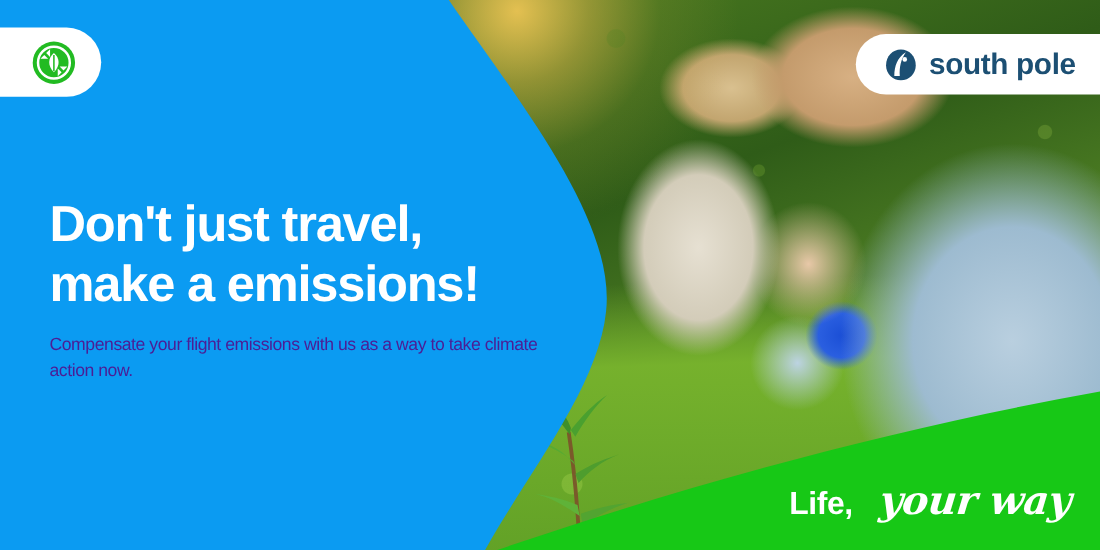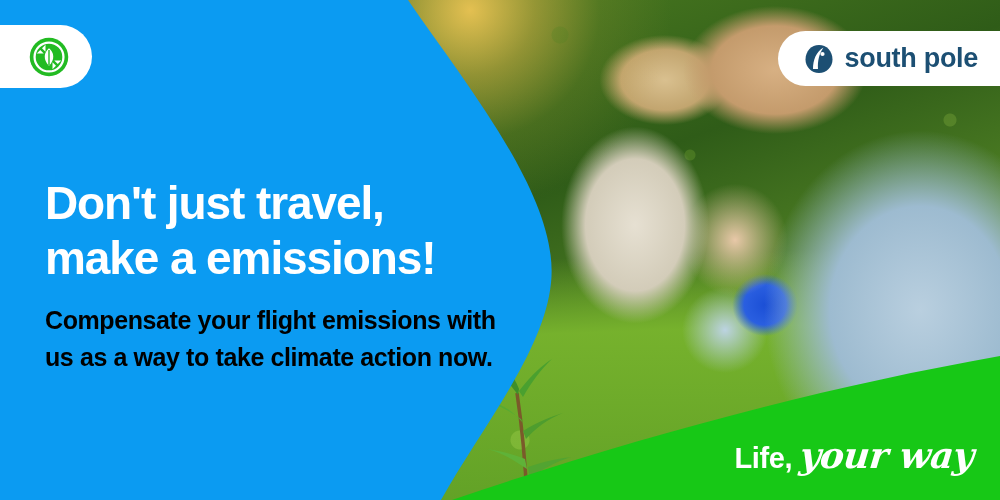--- a/index.html
+++ b/index.html
@@ -124,36 +124,36 @@
   .headline {
     color: #ffffff;
     font-size: 46px;
     font-weight: 700;
     line-height: 1.19;
     letter-spacing: -1.1px;
     margin: 0;
     white-space: nowrap;
   }
   .subcopy {
-    color: #000000;
-    font-size: 25px;
-    font-weight: 700;
+    color: #4c1d95;
+    font-size: 16px;
+    font-weight: 400;
     line-height: 1.46;
     letter-spacing: -0.4px;
     margin: 17px 0 0 0;
     max-width: 460px;
   }
 
   
   .tagline {
     position: absolute;
     right: 26px; bottom: 24px;
     display: flex;
     align-items: baseline;
-    gap: 8px;
+    gap: 25px;
     color: #ffffff;
     white-space: nowrap;
   }
   .tagline-life {
     font-size: 29px;
     font-weight: 700;
     letter-spacing: -0.4px;
   }
   .tagline-script {
     font-family: "DejaVu Serif", serif;

